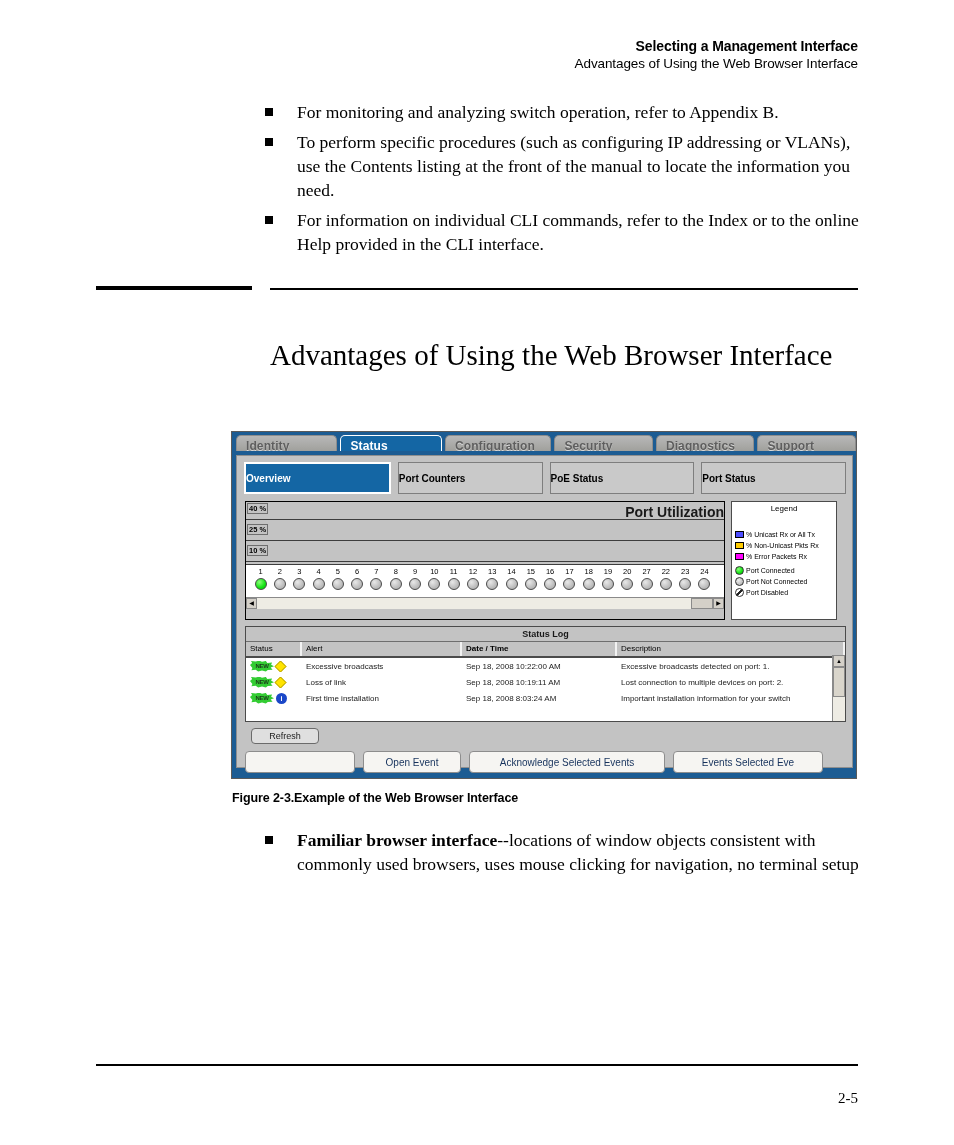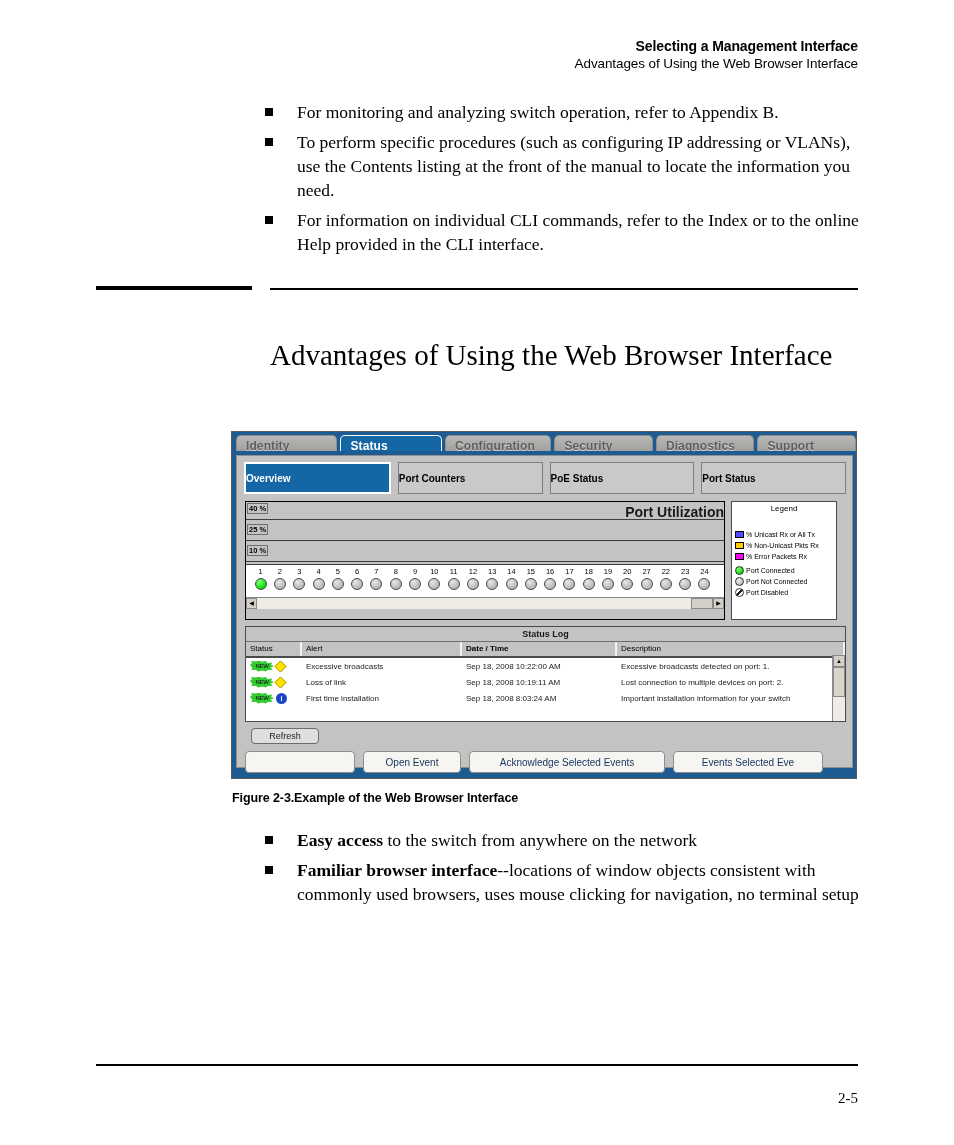--- a/index.html
+++ b/index.html
@@ -830,27 +830,19 @@
 </div>
 
 <div class="fig-caption">Figure 2-3.Example of the Web Browser Interface</div>
 
 <div class="bullet-list" id="advantages-list">
   <div class="bullet-row">
     <span class="bullet-mark">
         <i></i>
       </span>
     <span class="bullet-text">
-      <b>Easy access</b><span> to the switch from anywhere on the network</span>
-    </span>
-  </div>
-  <div class="bullet-row">
-    <span class="bullet-mark">
-        <i></i>
-      </span>
-    <span class="bullet-text">
       <b>Familiar browser interface</b><span>--locations of window objects consistent with commonly used browsers, uses mouse clicking for navigation, no terminal setup</span>
     </span>
   </div>
 </div>
 
 <div class="footer-rule"></div>
 <div class="footer-pageno">2-5</div>
 
 </body></html>

